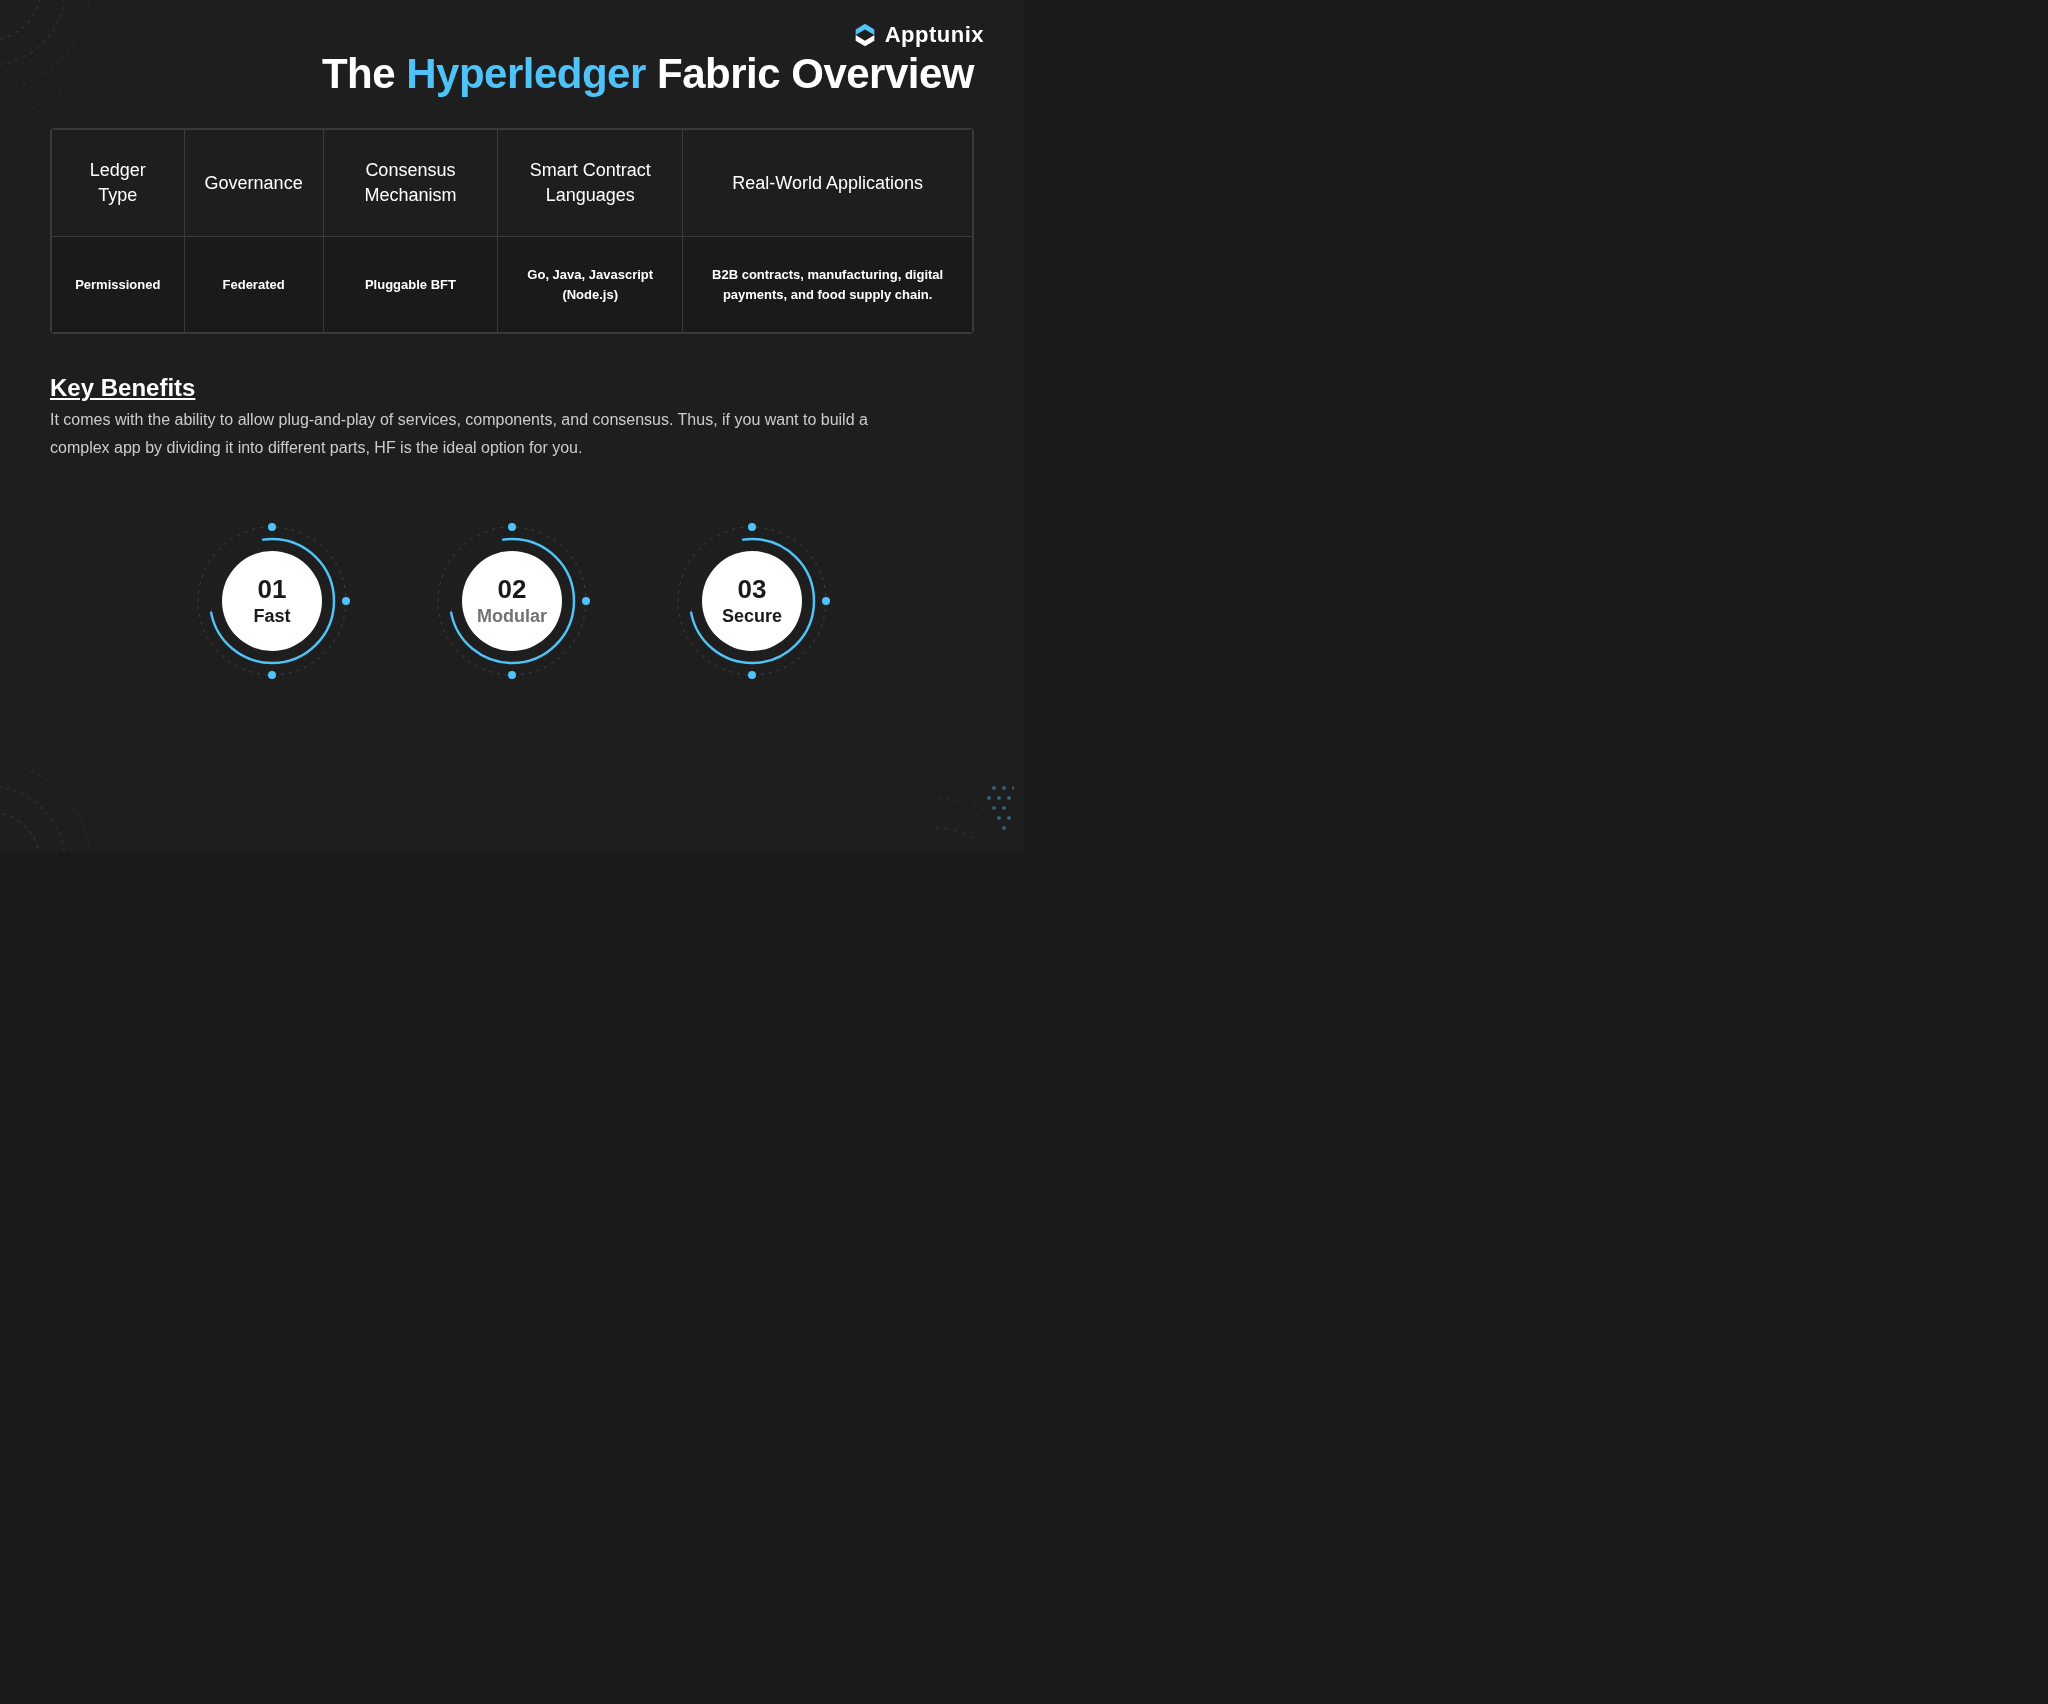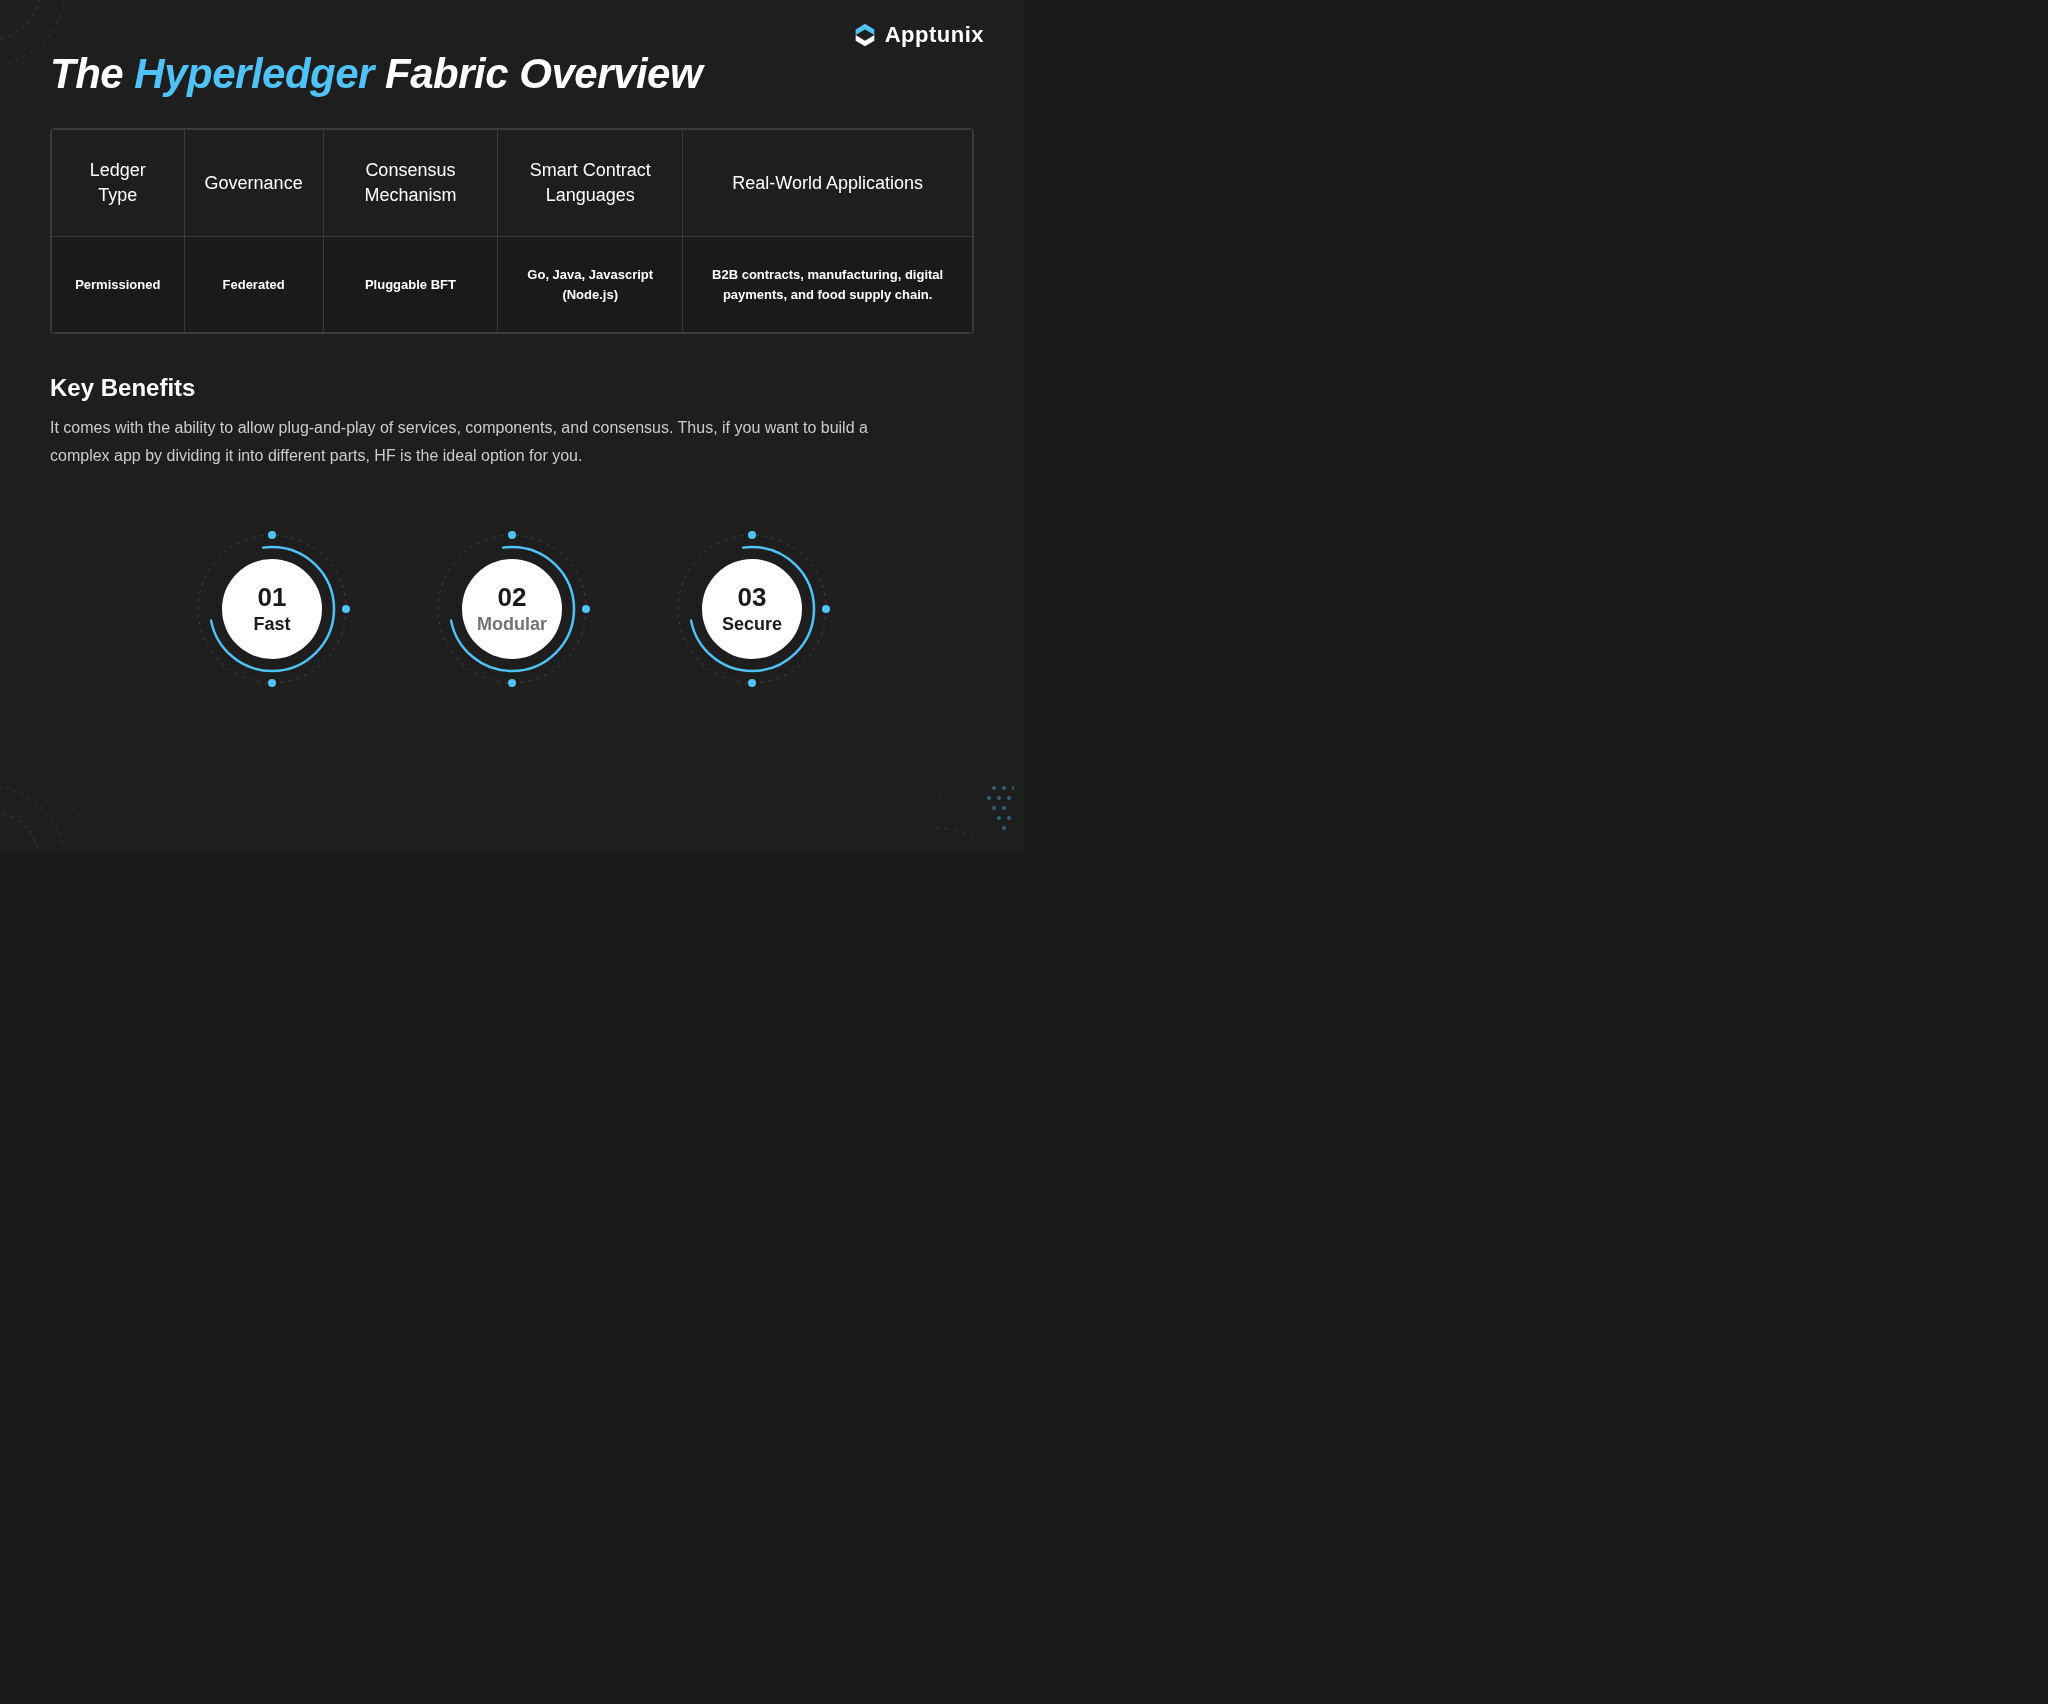--- a/index.html
+++ b/index.html
@@ -73,23 +73,22 @@
 
     .logo-text {
       font-size: 22px;
       font-weight: 700;
       color: #ffffff;
       letter-spacing: 0.5px;
     }
 
     
     .title-section {
-      text-align: left;
+      text-align: right;
       padding: 20px 0 30px;
-      font-style: italic;
     }
 
     .main-title {
       font-size: 42px;
       font-weight: 800;
       color: #ffffff;
       letter-spacing: -0.5px;
     }
 
     .main-title .highlight {
@@ -141,21 +140,22 @@
 
     
     .benefits-section {
       padding: 0 0 30px;
     }
 
     .benefits-title {
       font-size: 24px;
       font-weight: 800;
       color: #ffffff;
-      margin-bottom: 12px;
+      margin-bottom: 4px;
+      text-decoration: underline;
     }
 
     .benefits-text {
       font-size: 16px;
       color: #cccccc;
       line-height: 1.7;
       max-width: 820px;
     }
 
     

